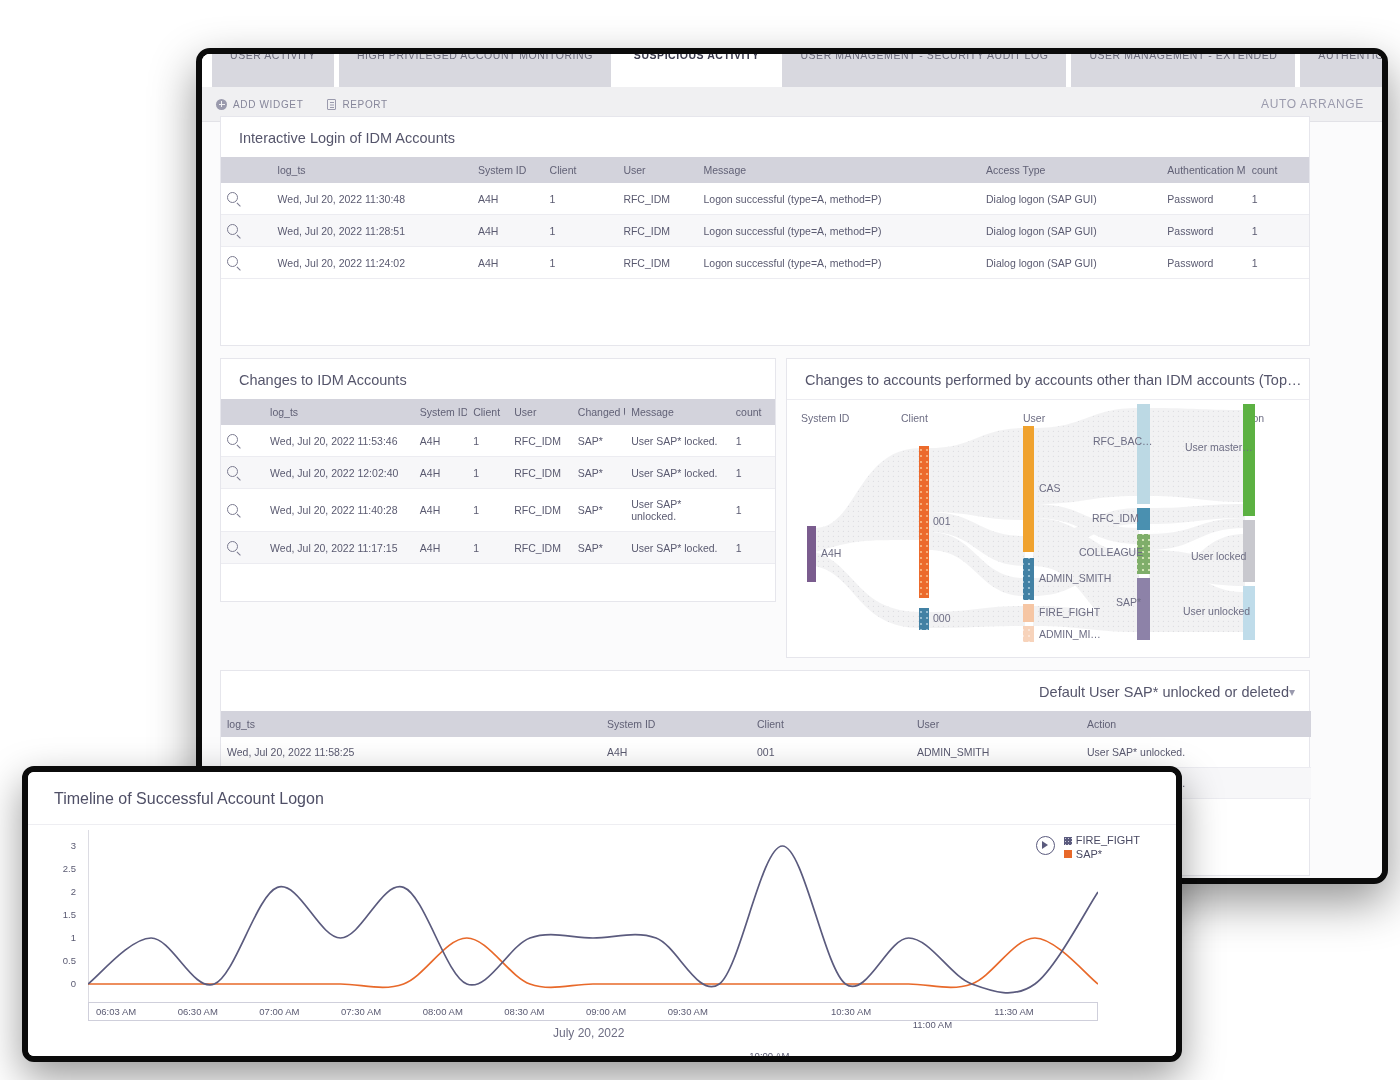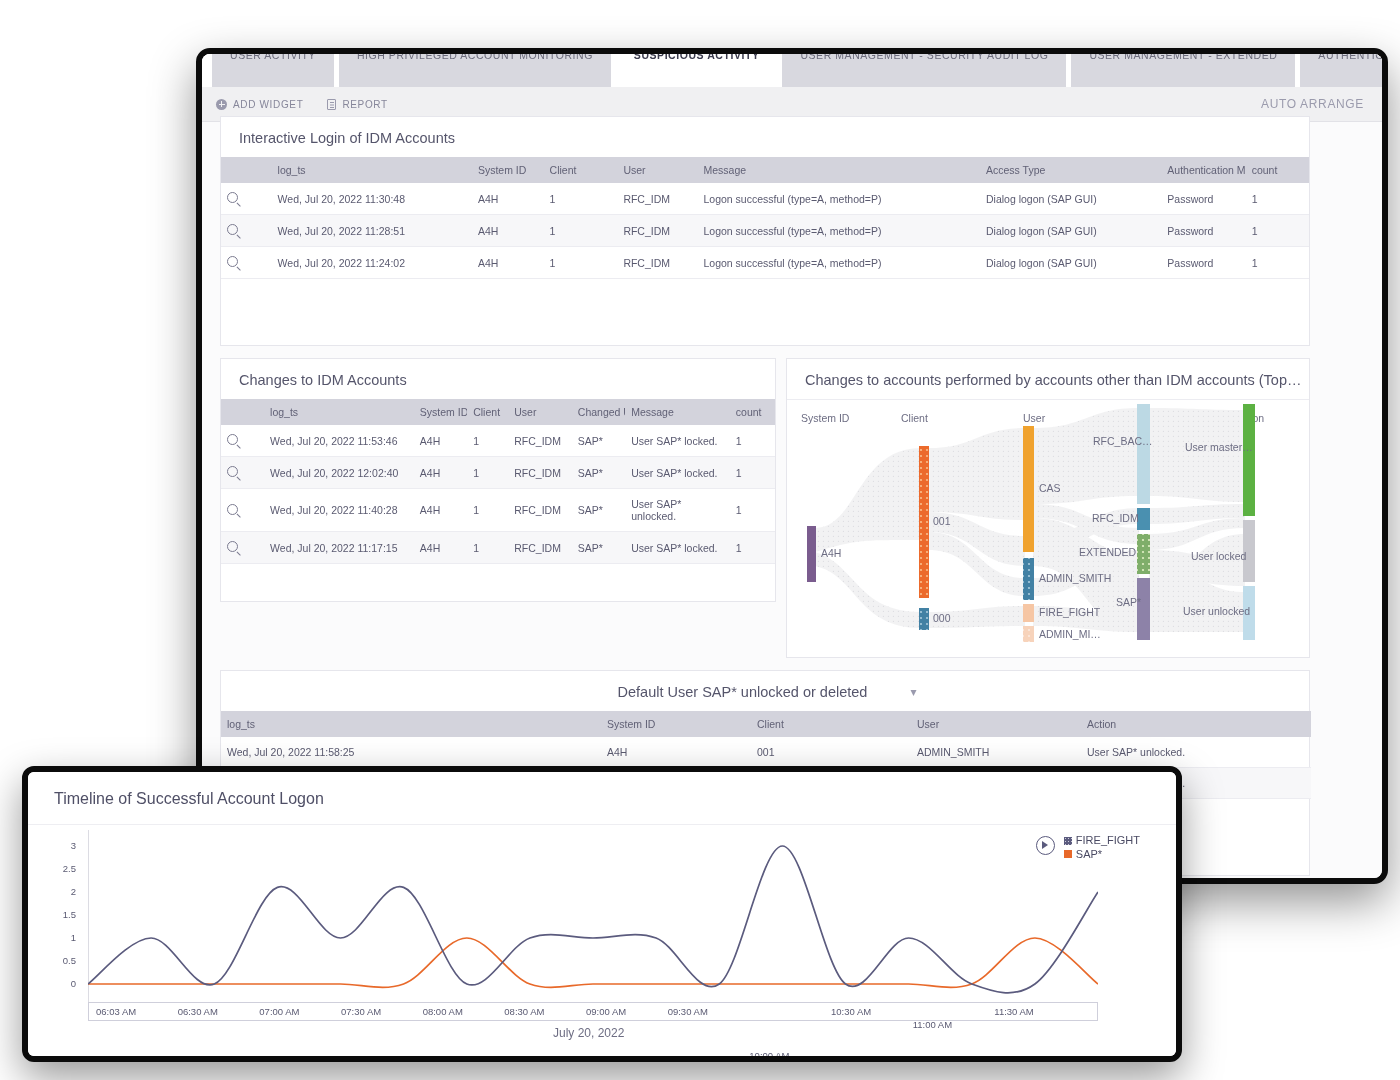--- a/index.html
+++ b/index.html
@@ -49,21 +49,21 @@
   .ico-doc{width:9px;height:11px;border:1.3px solid #9a9aad;border-radius:1px;display:inline-block;position:relative;box-sizing:border-box;}
   .ico-doc:before{content:"";position:absolute;left:1.5px;top:2px;width:4px;height:1px;background:#9a9aad;box-shadow:0 2.5px 0 #9a9aad,0 5px 0 #9a9aad;}
 
   
   .card{background:#ffffff;border:1px solid #e6e6ec;box-sizing:border-box;position:absolute;}
   .card-title{
     font-size:14.5px;color:#55556b;padding:13px 0 11px 18px;
     font-family:"Liberation Sans", sans-serif;font-weight:normal;
     white-space:nowrap;overflow:hidden;text-overflow:ellipsis;
   }
-  .card-title-row{display:flex;align-items:center;justify-content:center;padding-right:14px;gap:43px;}
+  .card-title-row{display:flex;align-items:center;justify-content:flex-end;padding-right:14px;}
   .chev{color:#9a9aae;font-size:12px;cursor:pointer;}
 
   
   table.grid{width:100%;border-collapse:collapse;table-layout:fixed;}
   table.grid th{
     background:#d3d3dc;color:#616176;font-size:10.5px;font-weight:normal;
     text-align:left;padding:7px 6px;white-space:nowrap;overflow:hidden;
   }
   table.grid td{
     color:#5a5a70;font-size:10.5px;padding:9px 6px;vertical-align:middle;
@@ -336,21 +336,21 @@
 
         <div class="sk-col" style="left:34px;top:147px;">A4H</div>
         <div class="sk-col" style="left:146px;top:115px;">001</div>
         <div class="sk-col" style="left:146px;top:212px;">000</div>
         <div class="sk-col" style="left:252px;top:82px;">CAS</div>
         <div class="sk-col" style="left:252px;top:172px;">ADMIN_SMITH</div>
         <div class="sk-col" style="left:252px;top:206px;">FIRE_FIGHT</div>
         <div class="sk-col" style="left:252px;top:228px;">ADMIN_MI…</div>
         <div class="sk-col" style="left:306px;top:35px;">RFC_BAC…</div>
         <div class="sk-col" style="left:305px;top:112px;">RFC_IDM</div>
-        <div class="sk-col" style="left:292px;top:146px;">EXTENDED</div>
+        <div class="sk-col" style="left:292px;top:146px;">COLLEAGUE</div>
         <div class="sk-col" style="left:329px;top:196px;">SAP*</div>
         <div class="sk-col" style="left:398px;top:41px;">User master…</div>
         <div class="sk-col" style="left:404px;top:150px;">User locked</div>
         <div class="sk-col" style="left:396px;top:205px;">User unlocked</div>
       </div>
     </div>
 
     <div class="card" style="left:18px;top:616px;width:1090px;height:206px;">
       <div class="card-title card-title-row">
         <span>Default User SAP* unlocked or deleted</span>

